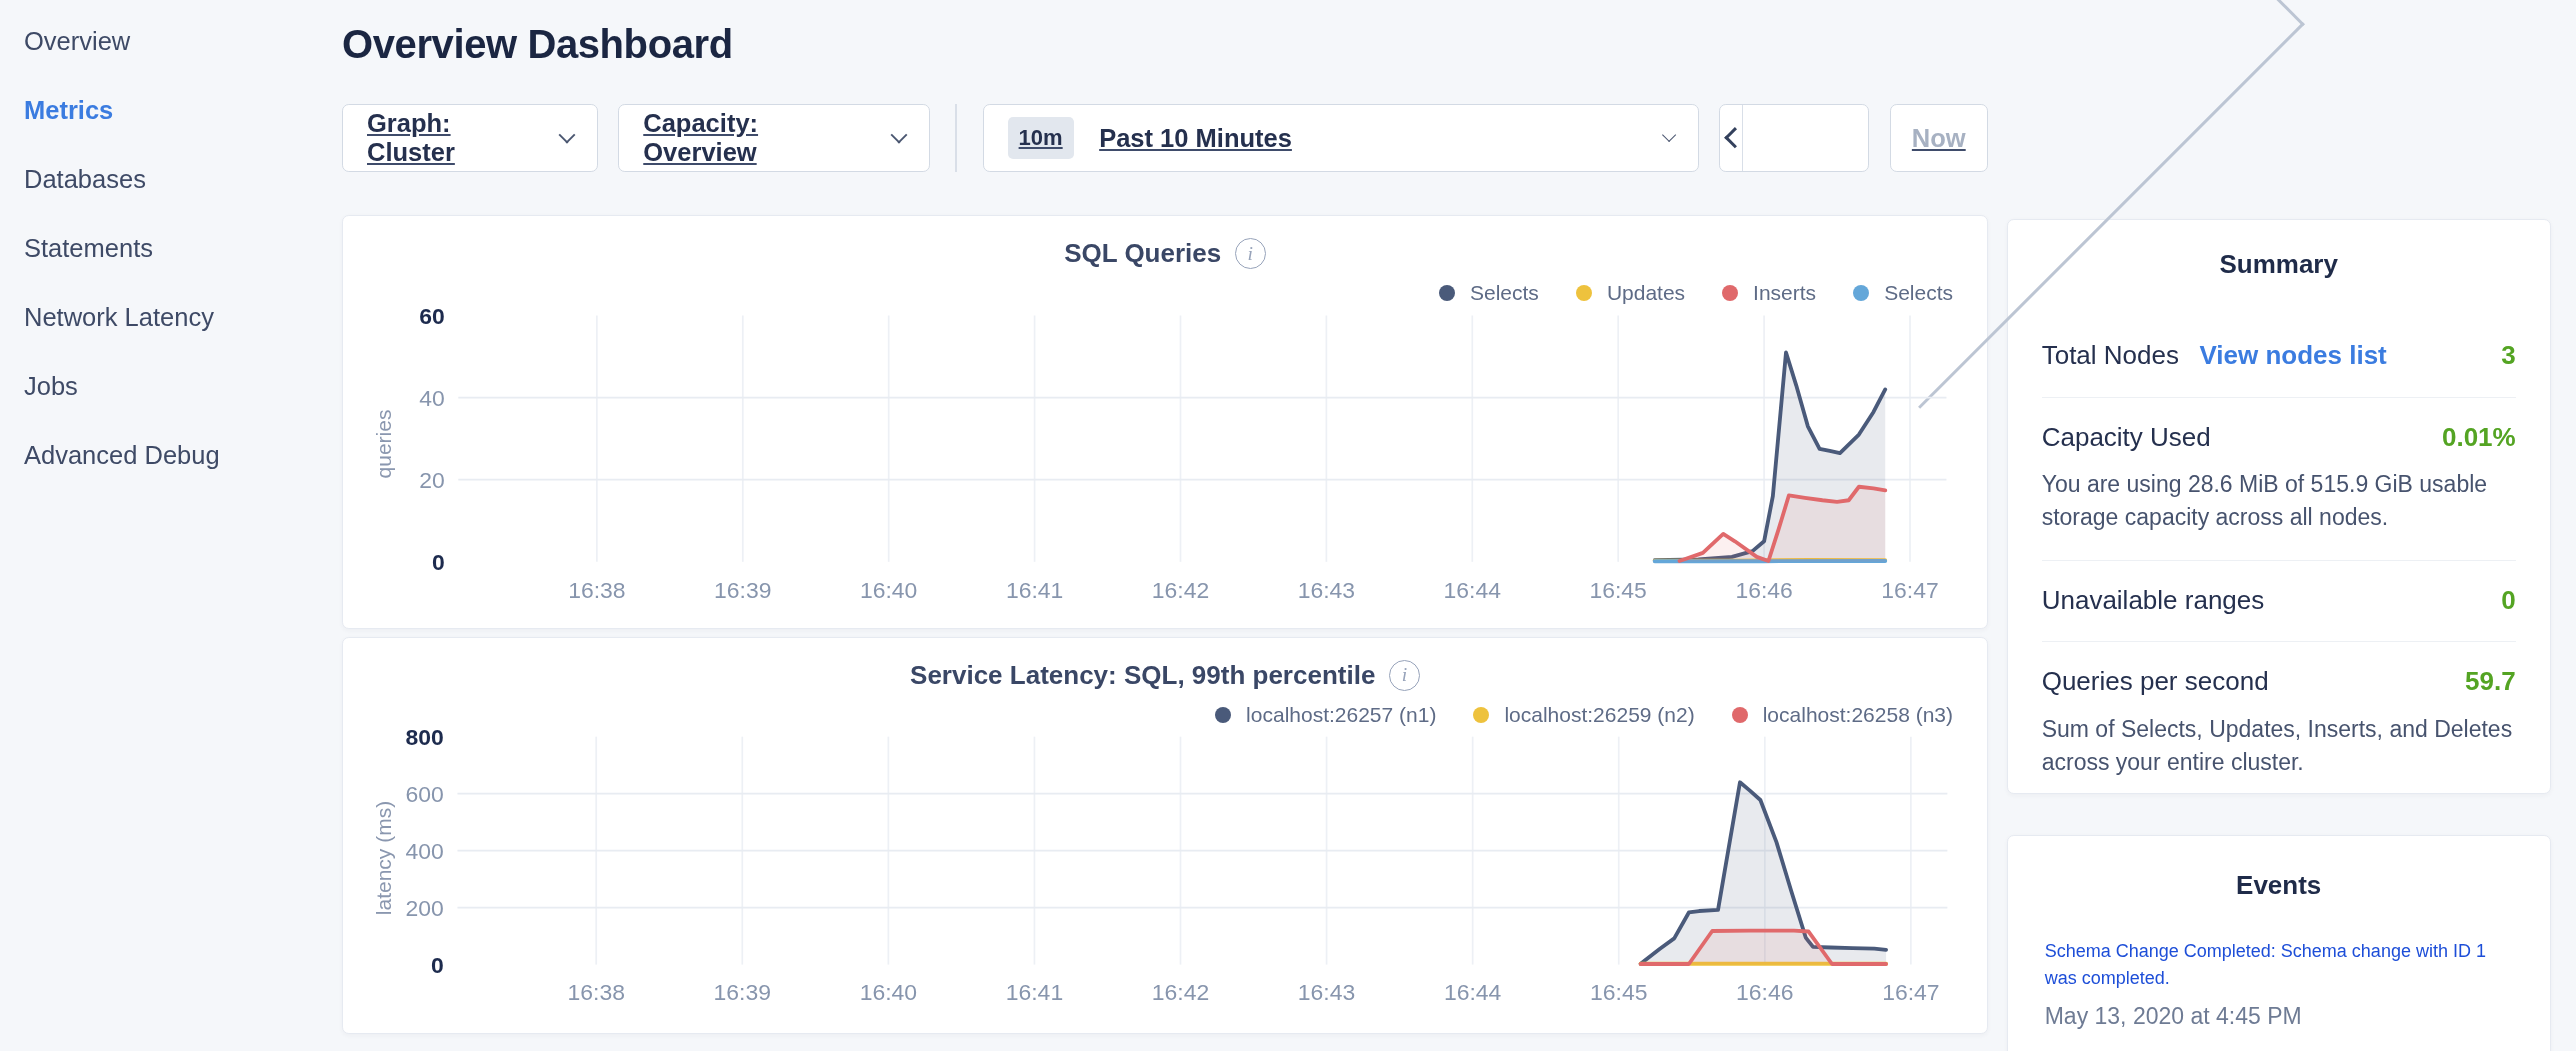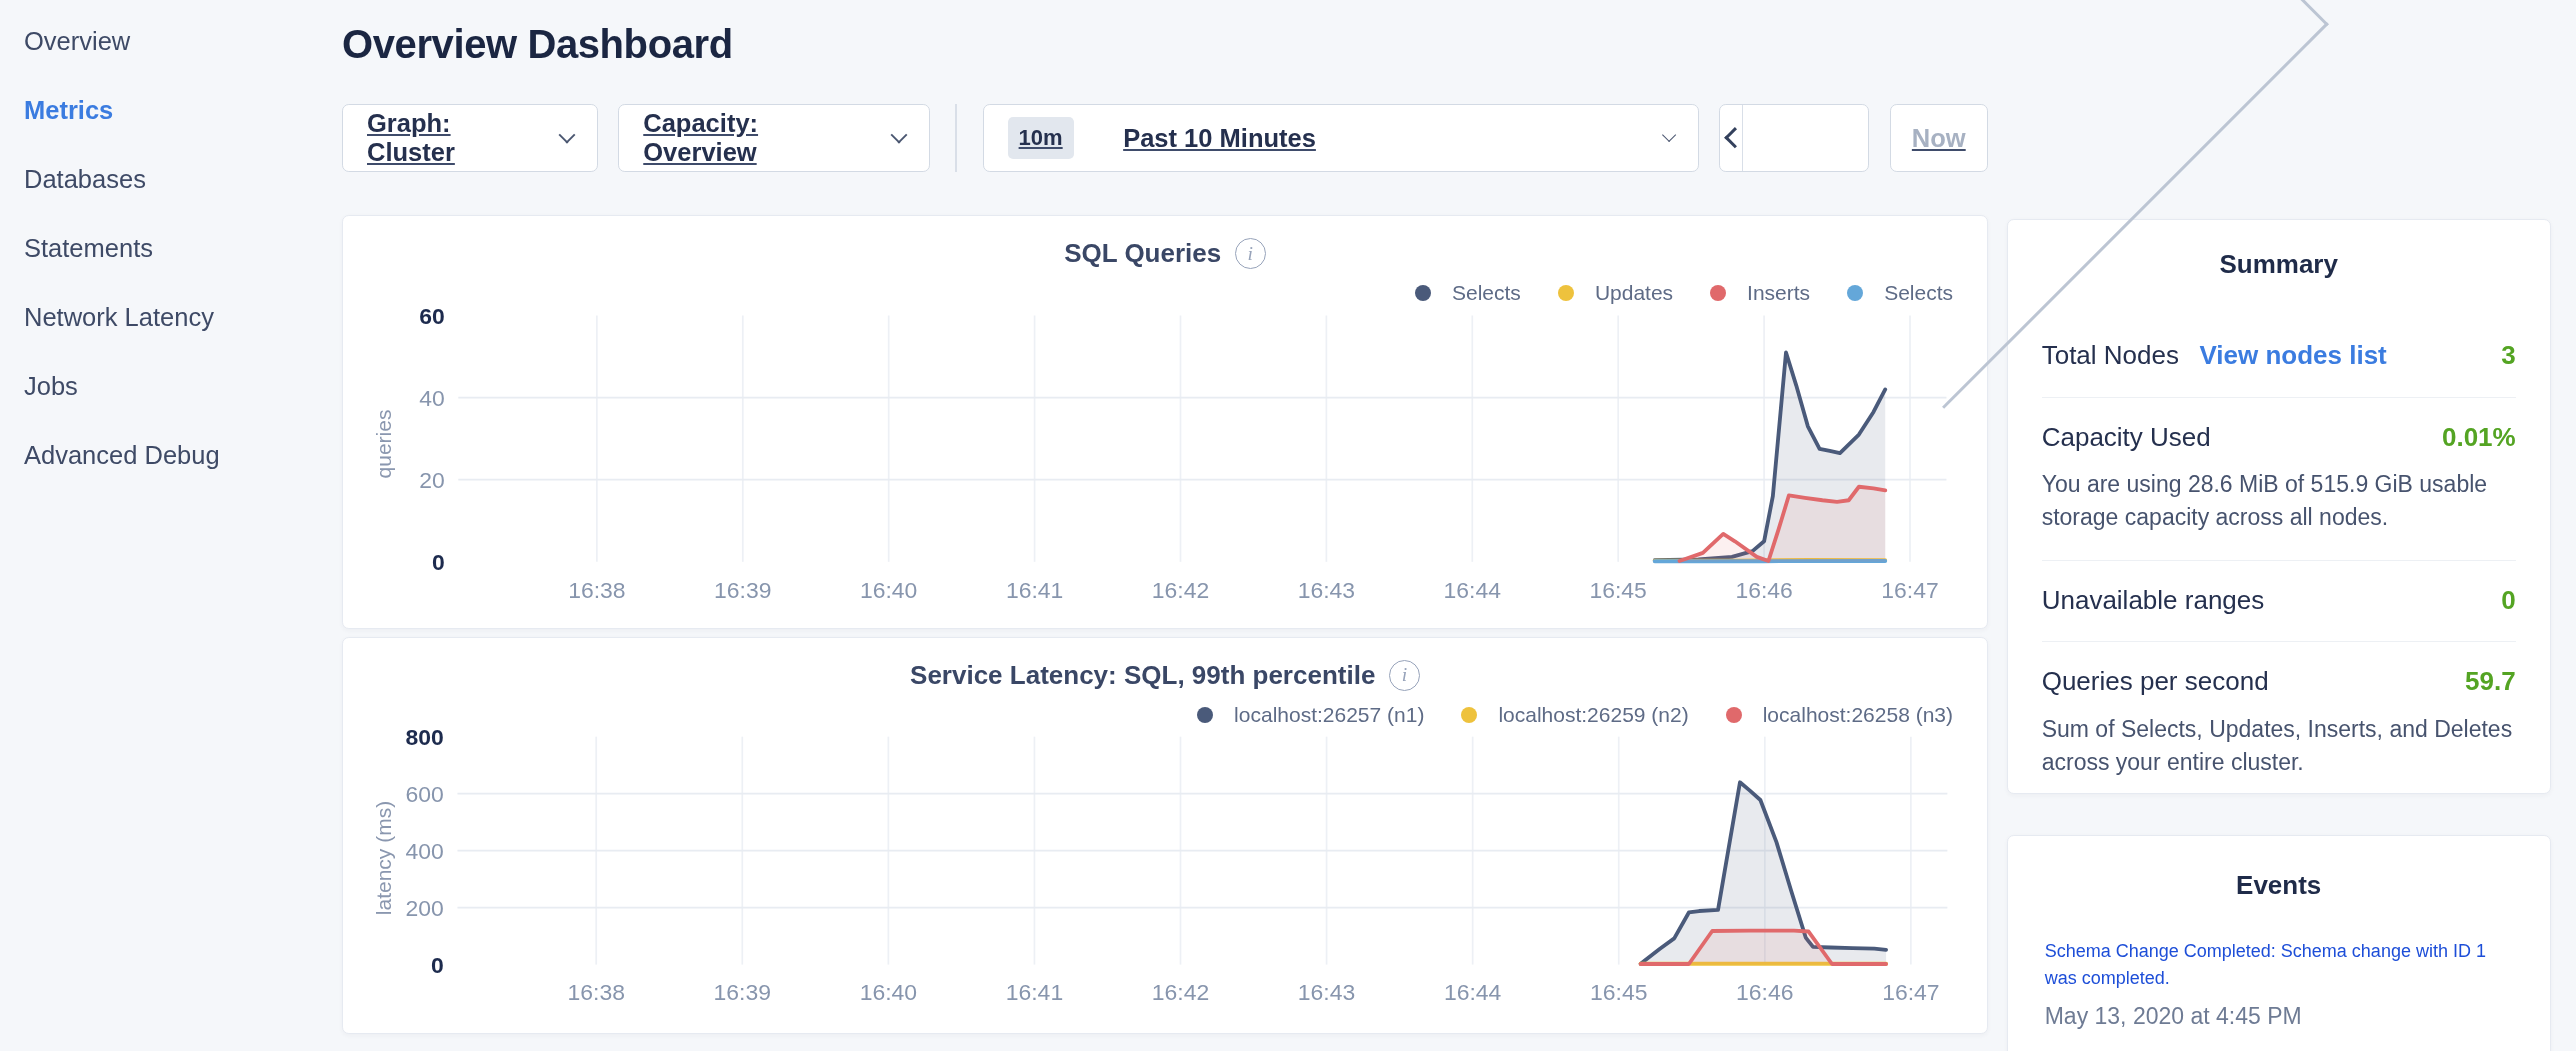--- a/index.html
+++ b/index.html
@@ -12,21 +12,21 @@
   .sidebar a { display:block; font-size:25.5px; line-height:31px; margin-bottom:38px;
                color:#3e4a66; text-decoration:none; cursor:pointer; }
   .sidebar a.active { color:#3b7ce0; font-weight:700; }
 
   
   .main { width:1646px; flex:none; }
   h1.page-title { margin-top:22px; font-size:40px; font-weight:700; color:#1b2642; letter-spacing:-0.4px; }
 
   .toolbar { display:flex; align-items:stretch; gap:20.4px; margin-top:37px; height:68px;text-decoration:underline; }
   .btnbox { background:#fff; border:1.7px solid #d3dae4; border-radius:6.8px; display:flex;
-            align-items:center; cursor:pointer;gap:24px; }
+            align-items:center; cursor:pointer; }
   .dropdown { padding:0 24px; gap:18.7px; font-size:25.5px; font-weight:700; color:#25304e; }
   .chev { display:inline-block; width:12px; height:12px; border-right:2.6px solid #4a5670;
           border-bottom:2.6px solid #4a5670; transform:rotate(45deg); margin-top:-5.1px; }
   .vdiv { width:1.7px; background:#d9dfe8; align-self:stretch; margin:0 5.1px; }
   .timepicker { width:727px; padding:0 24px; }
   .time-badge { background:#e2e7ee; color:#25304e; font-size:22px; font-weight:700;
                 padding:7.7px 11px; border-radius:5.1px; margin-right:25.5px; }
   .time-label { font-size:25.5px; font-weight:700; color:#25304e; }
   .timepicker .chev { margin-left:auto; width:10.2px; height:10.2px; border-width:1.7px; }
   .arrows { width:150px; padding:0; }
@@ -41,21 +41,21 @@
   .card { background:#fff; border:1.7px solid #e6eaf1; border-radius:6.8px; box-shadow:0 1.7px 4.3px rgba(40,50,80,0.04); }
   .chart-card { width:1646px; padding:22px 25.5px 0 25.5px; }
   .chart-card.first { height:414px; margin-top:43px; }
   .chart-card.second { height:397px; margin-top:7.7px; }
   .chart-header { display:flex; justify-content:center; align-items:center; gap:13.6px; margin-top:0; }
   .chart-title { font-size:26px; font-weight:700; color:#3a4766; }
   .info-icon { width:31px; height:31px; border:1.7px solid #97a3ba; border-radius:50%;
                color:#97a3ba; font-family:"Liberation Serif", serif; font-style:italic;
                font-size:19.6px; display:flex; align-items:center; justify-content:center; cursor:pointer; flex:none; }
   .legend { display:flex; justify-content:flex-end; gap:37px; margin:12px 8.5px 0 0; }
-  .legend-item { display:flex; align-items:center; gap:21px; font-size:21px; color:#5e6b86; cursor:pointer; }
+  .legend-item { display:flex; align-items:center; gap:15px; font-size:21px; color:#5e6b86; cursor:pointer; }
   .legend-dot { width:16px; height:16px; border-radius:50%; flex:none; }
   .plot { position:relative; margin-top:1.7px; }
   .chart-card.first .plot { height:299px; }
   .chart-card.second .plot { height:281px; }
   .ylabel { position:absolute; left:15.3px; top:46%; transform:translate(-50%,-50%) rotate(-90deg);
             color:#8a97af; font-size:21px; white-space:nowrap; }
 
   
   .right { width:544px; flex:none; margin-left:18.7px; padding-top:219px; }
   .summary-card { padding:29px 34px 0 34px; height:575px; overflow:hidden; }

